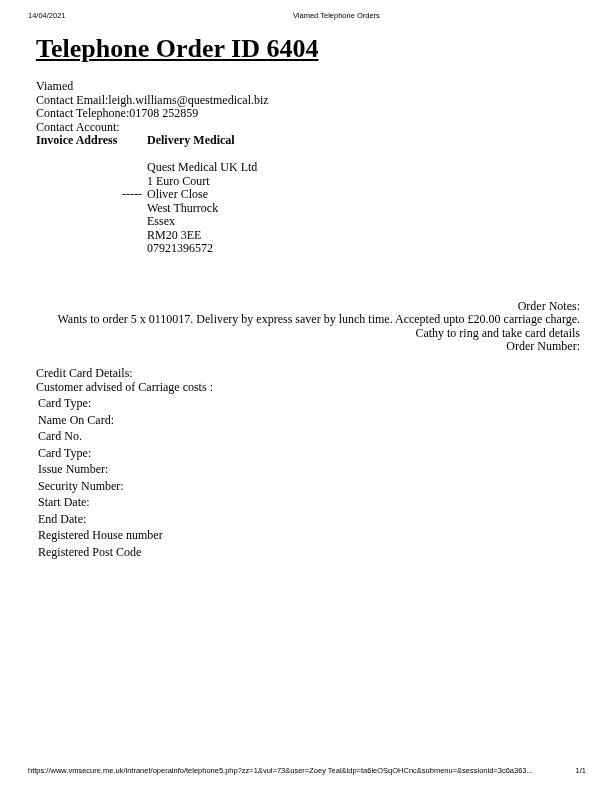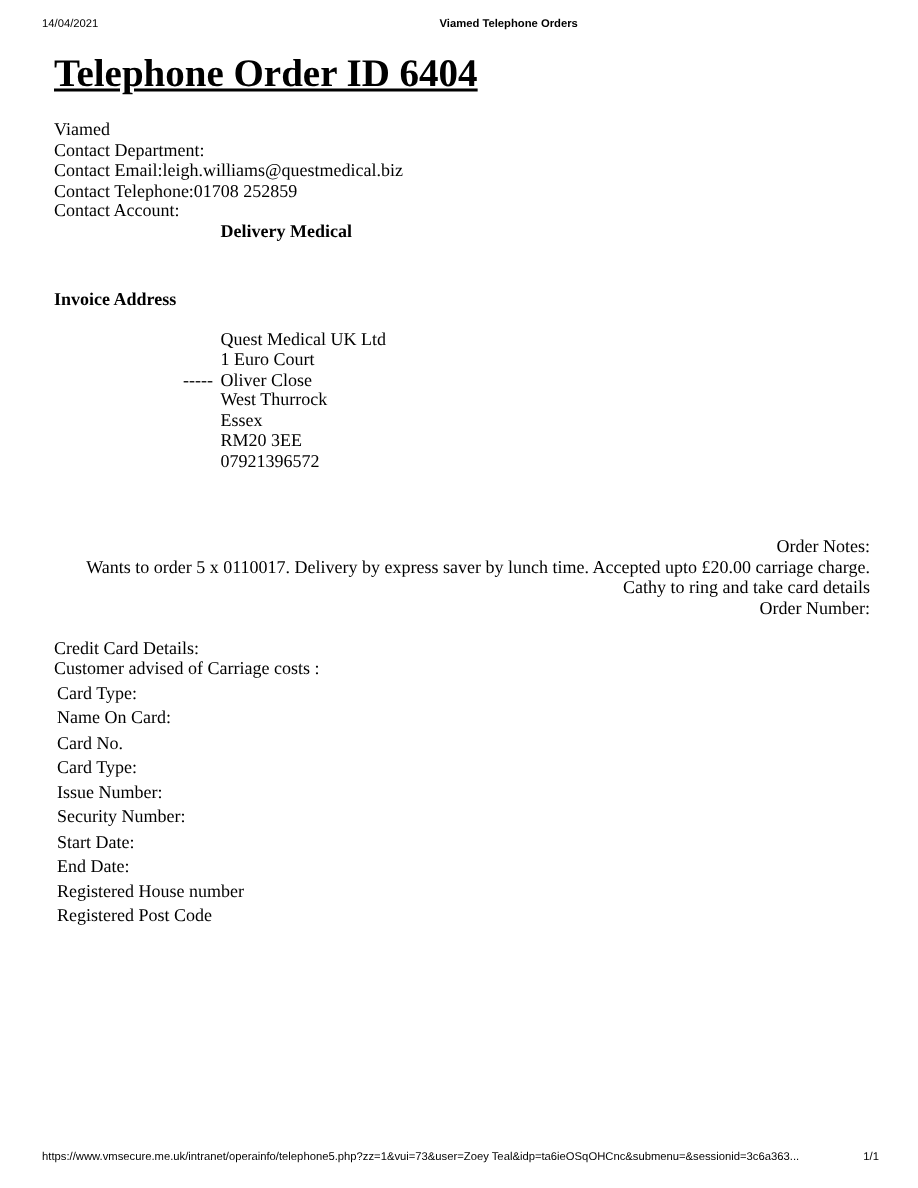--- a/index.html
+++ b/index.html
@@ -9,35 +9,35 @@
     position:relative; width:612px; height:792px;
     background:#ffffff; color:#000000; overflow:hidden;
     font-family:"Liberation Serif", serif;
   }
   .print-meta {
     position:absolute; top:11px;
     font-family:"Liberation Sans", sans-serif;
     font-size:7.5px; line-height:9px; color:#000000;
   }
   .hdr-date { left:28px; }
-  .hdr-title { left:293px;font-weight:bold; }
+  .hdr-title { left:293px; }
   .content { position:absolute; left:36px; top:0; width:544px; }
   .doc-title {
     margin-top:36px;
     font-size:26px; font-weight:bold; line-height:26px;
     text-decoration:underline;
     font-family:"Liberation Serif", serif;
   }
   .contact-block { margin-top:18px; font-size:12px; line-height:13.5px; }
   .contact-block div { min-height:13.5px; }
   .addr-table { font-size:12px; line-height:13.5px; }
   .addr-row { display:flex; }
   .addr-head { font-weight:bold; }
   .inv-cell { width:111px; text-align:right; padding-right:5px; min-height:13.5px; }
-  .inv-head { width:111px; text-align:left; padding-right:5px;margin-top:45px; }
+  .inv-head { width:111px; text-align:left; padding-right:5px; }
   .del-cell { flex:1; min-height:13.5px; }
   .order-notes { margin-top:44px; font-size:12px; line-height:13.5px;text-align:right; }
   .order-notes div { min-height:13.5px; }
   .note-long { white-space:nowrap; }
   .cc-block { margin-top:13.5px; font-size:12px; line-height:13.5px; }
   .cc-fields { margin-top:1px; }
   .cc-field { line-height:16.5px; min-height:16.5px; padding-left:2px; }
   .print-footer {
     position:absolute; top:766px; left:0; width:612px;
     font-family:"Liberation Sans", sans-serif;
@@ -53,21 +53,20 @@
 
   <div class="print-meta hdr-date">14/04/2021</div>
   <div class="print-meta hdr-title">Viamed Telephone Orders</div>
 
   <div class="content">
 
     <h1 class="doc-title">Telephone Order ID 6404</h1>
 
     <div class="contact-block">
       <div>Viamed</div>
-      <div>Contact Department:</div>
       <div>Contact Email:leigh.williams@questmedical.biz</div>
       <div>Contact Telephone:01708 252859</div>
       <div>Contact Account:</div>
     </div>
 
     <div class="addr-table">
       <div class="addr-row addr-head">
         <div class="inv-head">Invoice Address</div>
         <div class="del-cell">Delivery Medical</div>
       </div>

